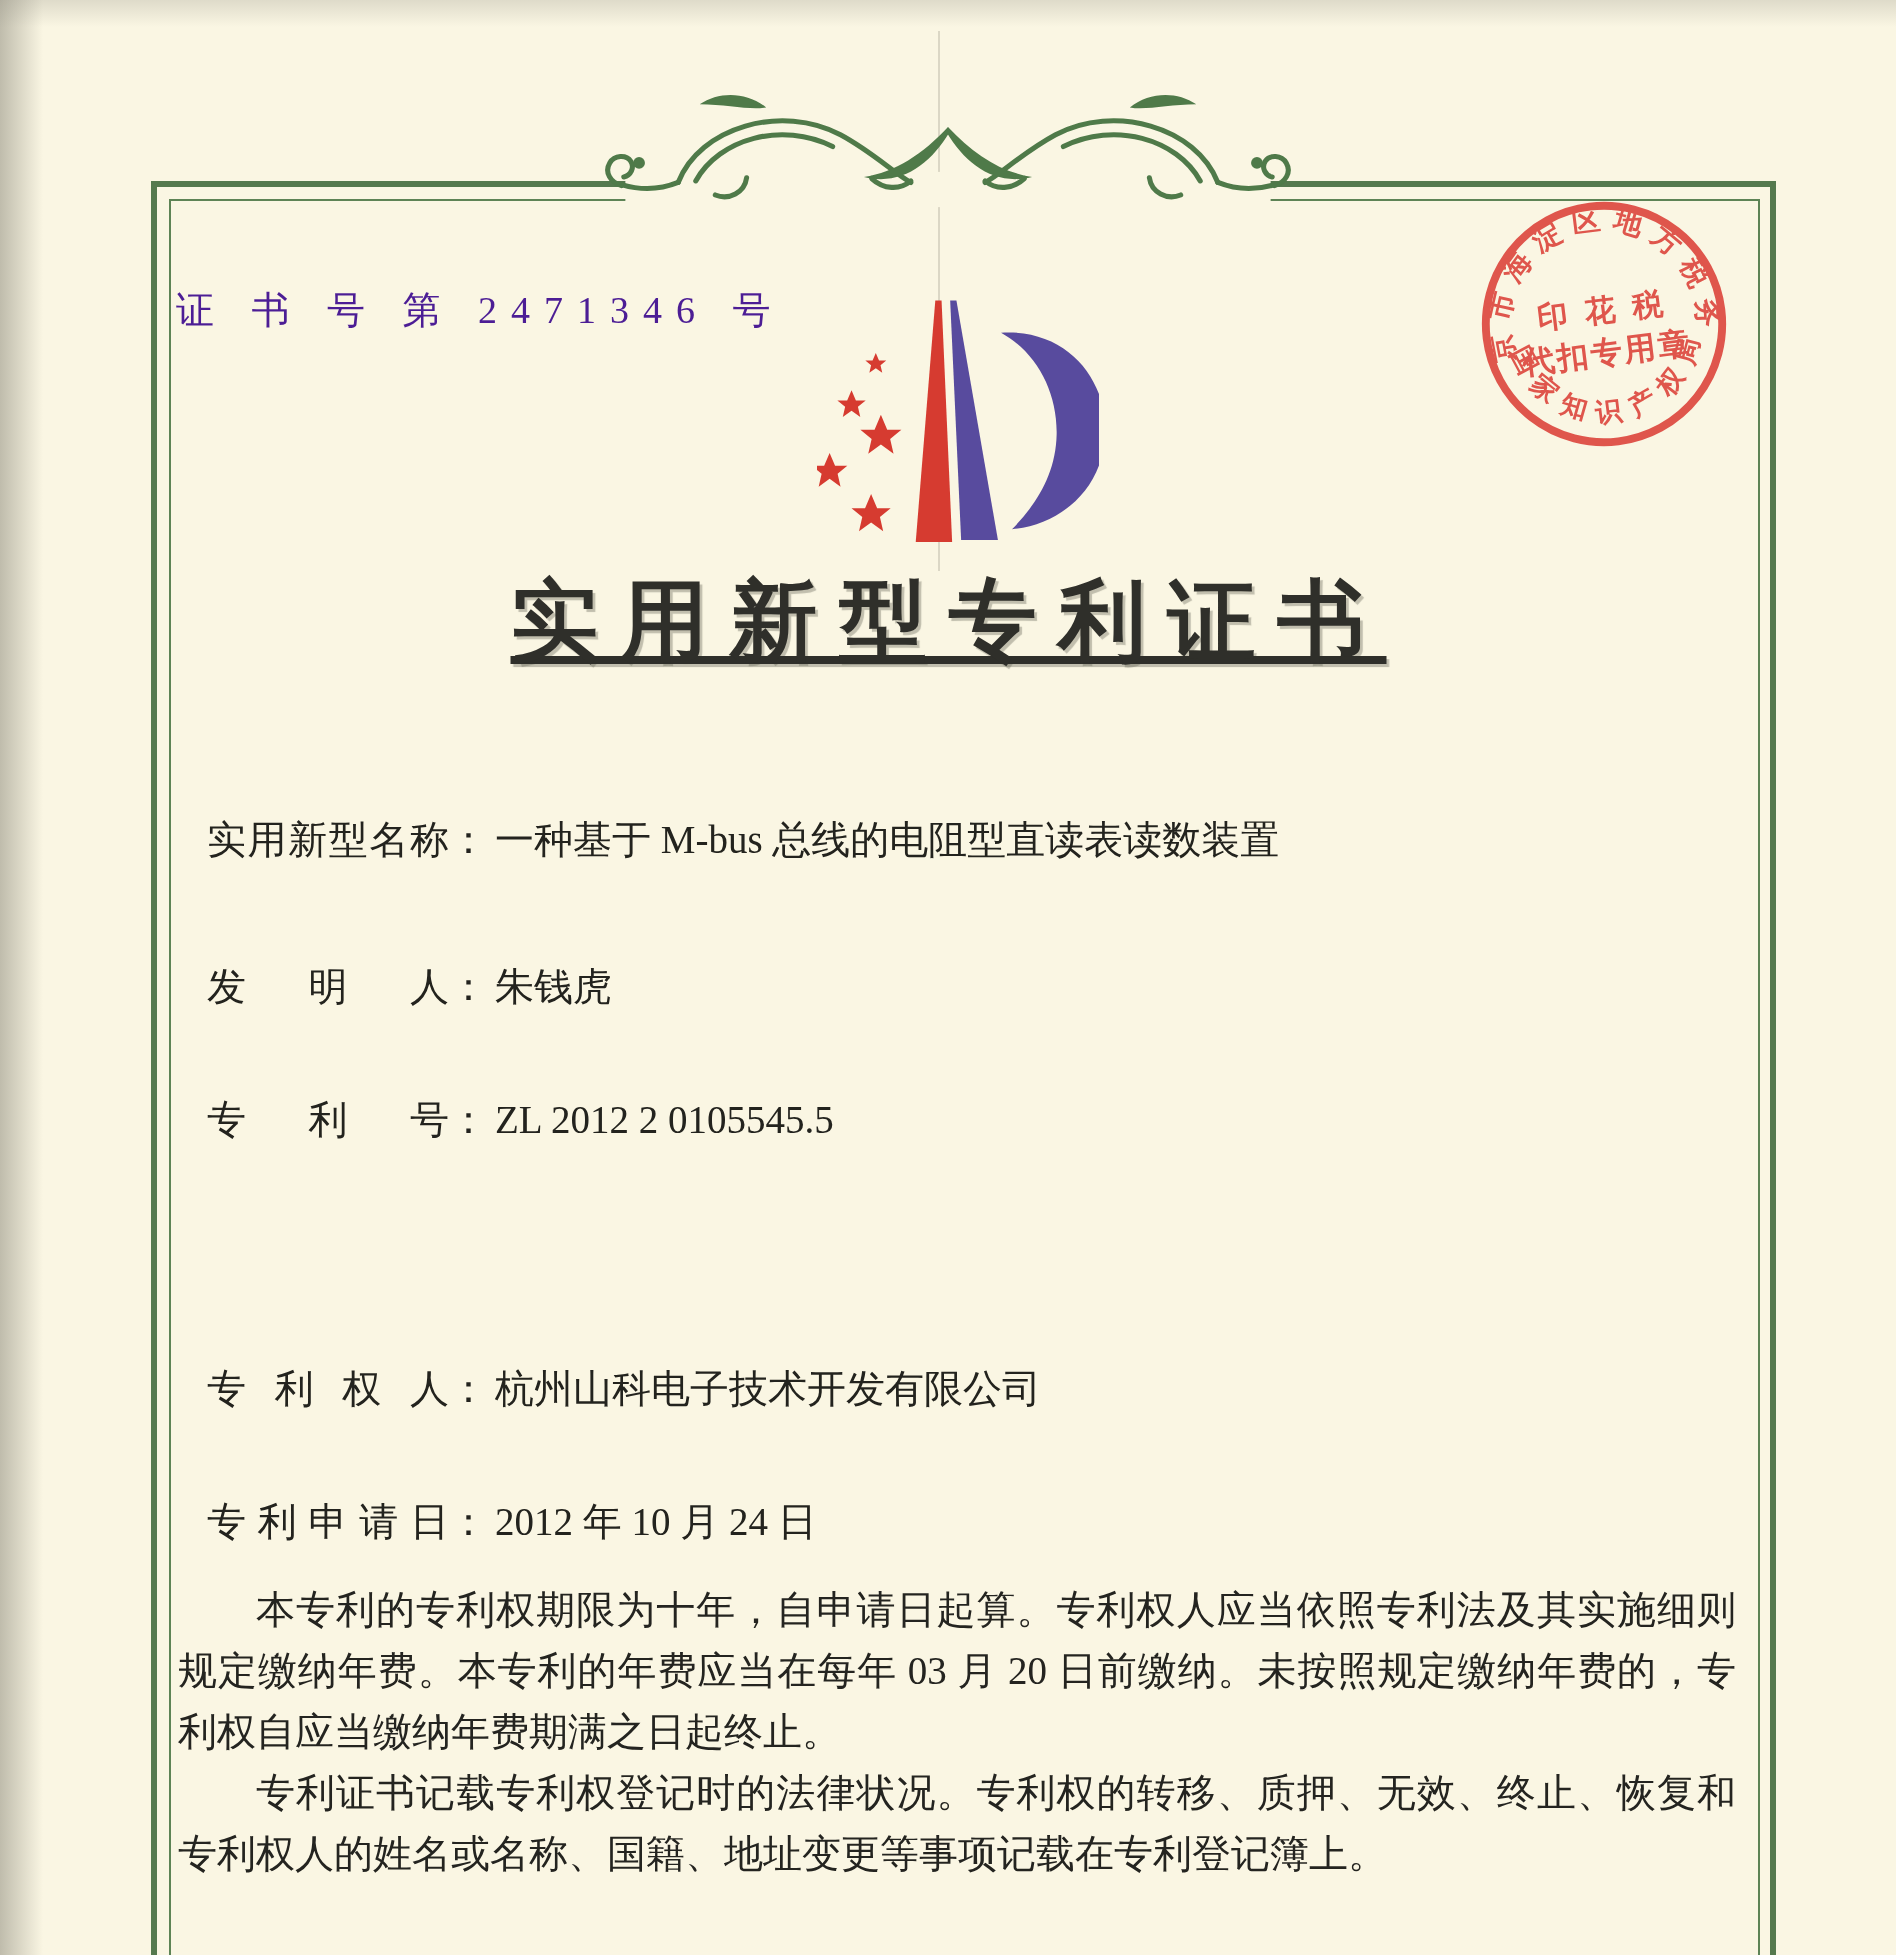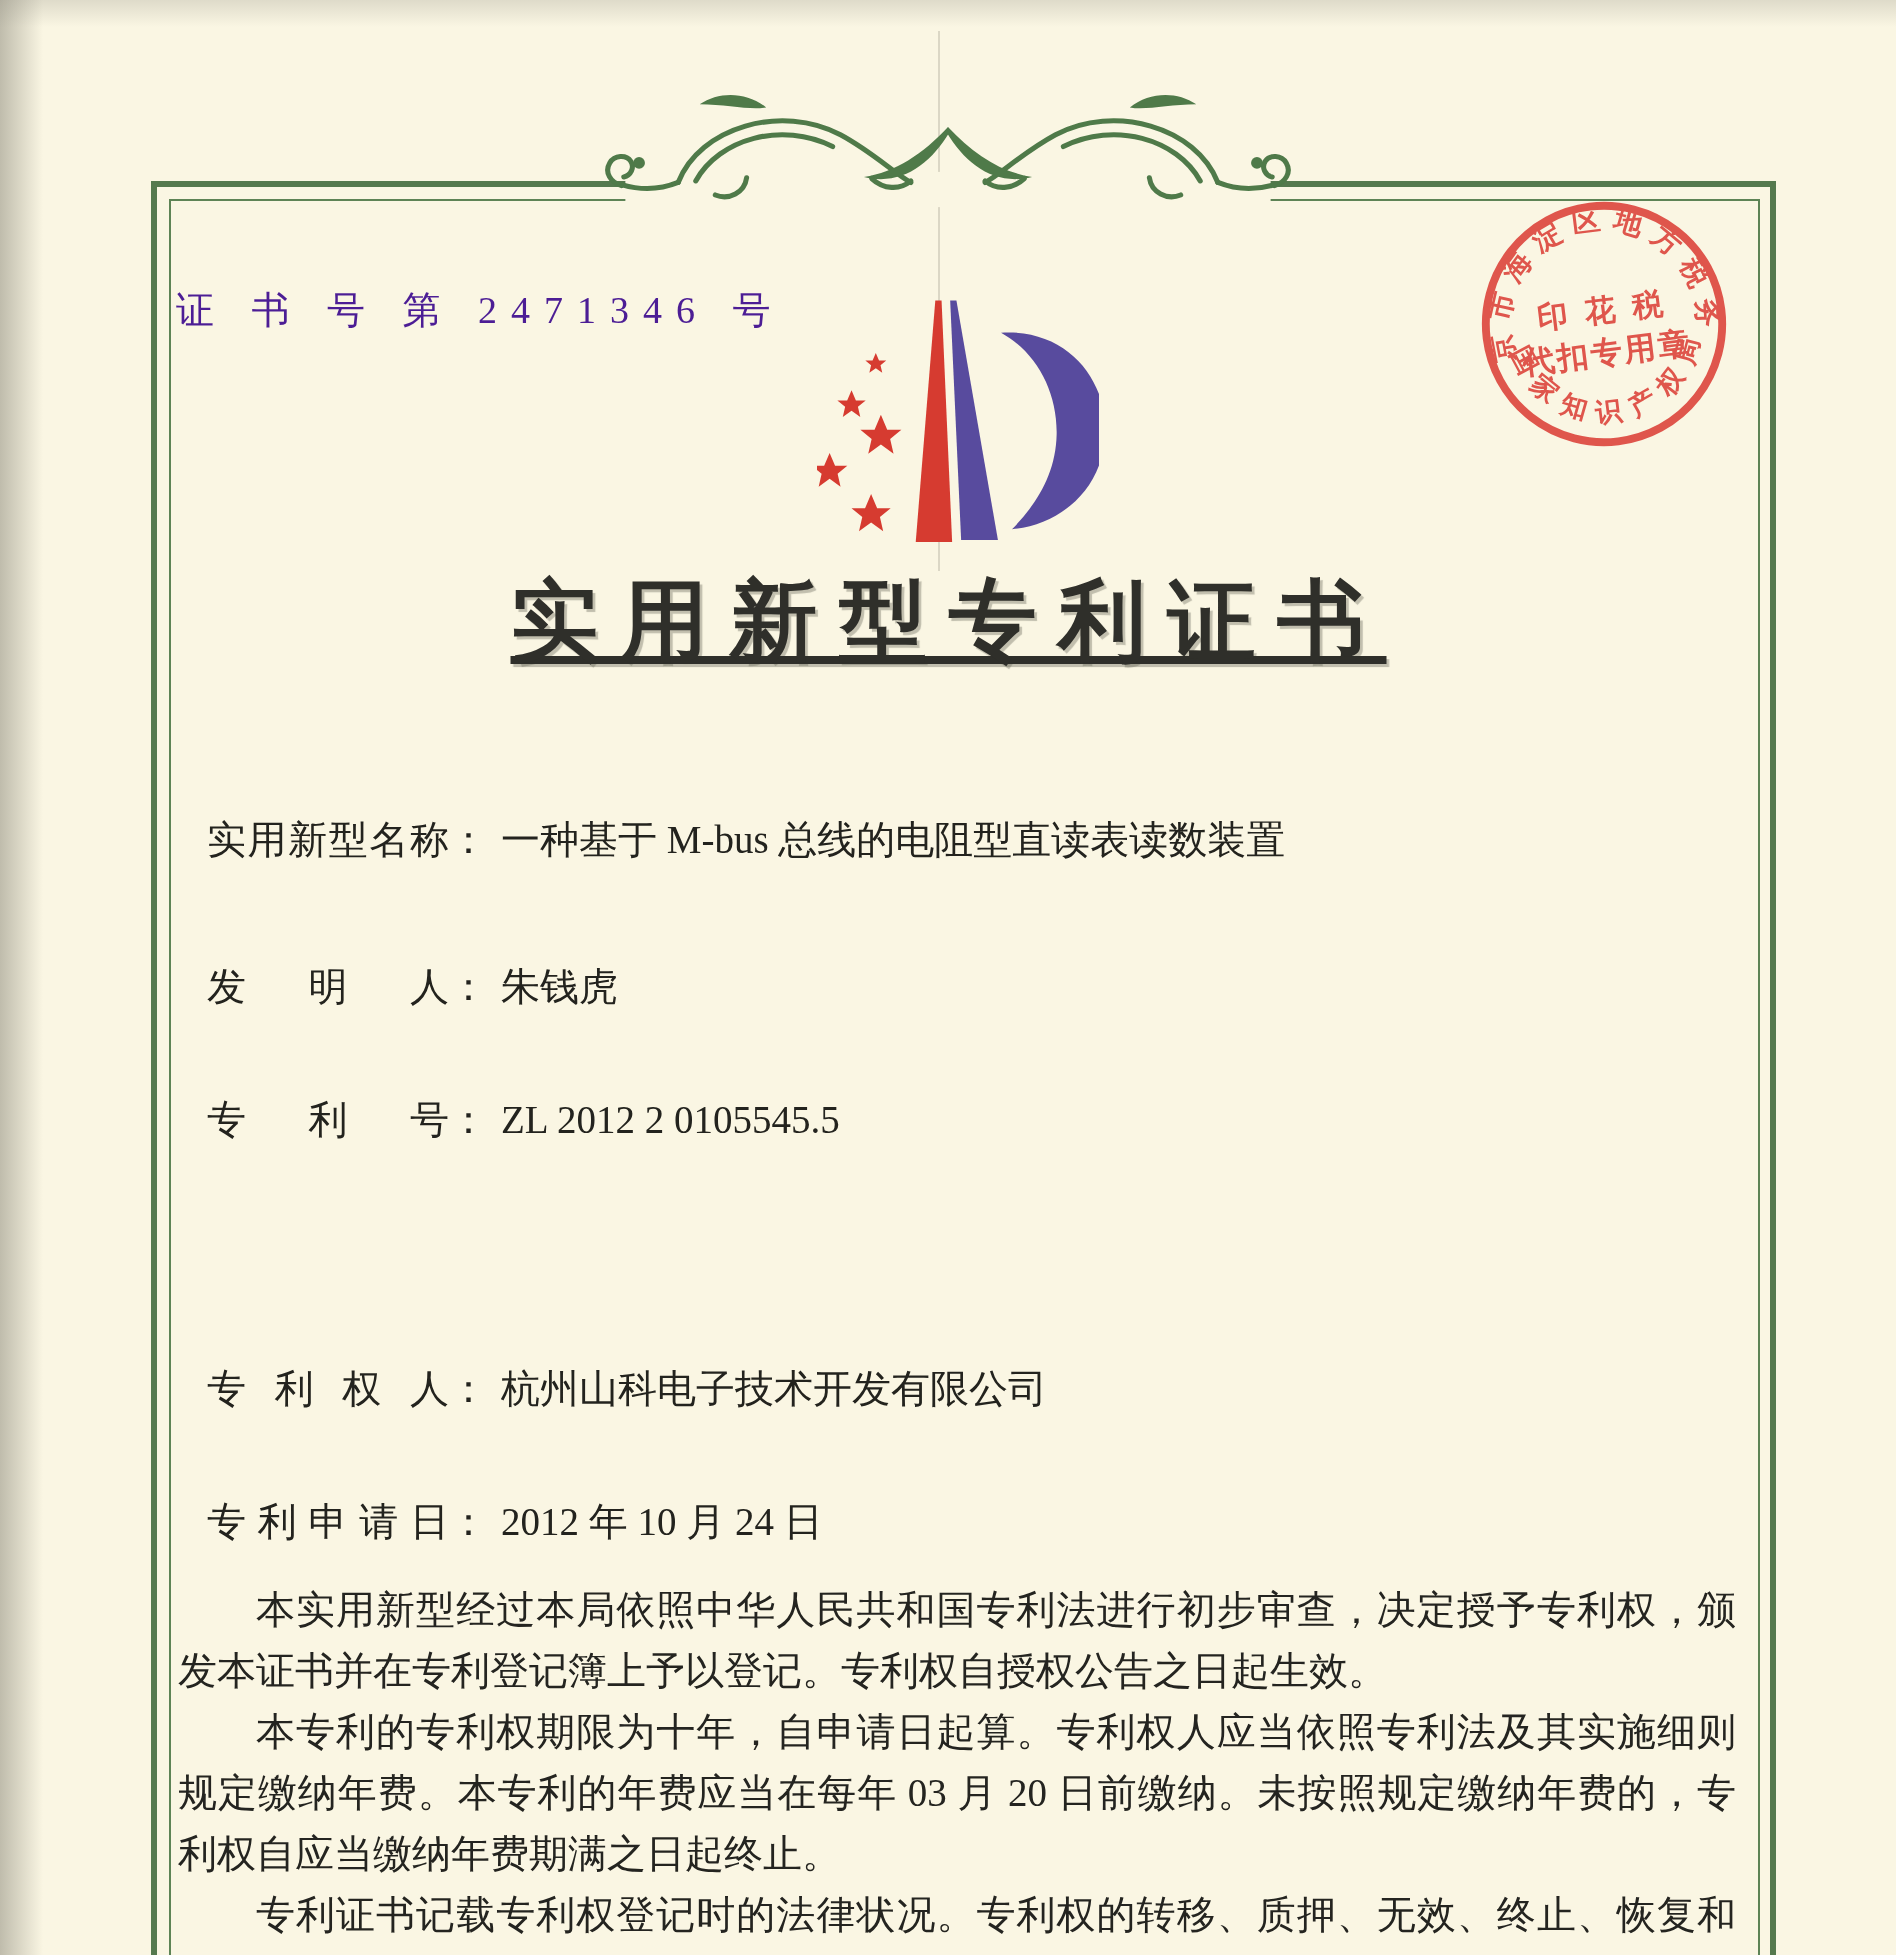--- a/index.html
+++ b/index.html
@@ -18,21 +18,21 @@
   #ornament-top{left:598px;top:80px;width:700px;height:133px;z-index:6;}
   
   #cert-number{left:176px;top:285px;font-size:38px;letter-spacing:14px;color:#4c1d95;z-index:10;white-space:nowrap;}
   #logo{left:817px;top:270px;width:282px;height:274px;z-index:8;}
   #tax-stamp{left:1474px;top:194px;width:260px;height:260px;z-index:9;opacity:.93;}
   #title{left:0;top:562px;width:1897px;text-align:center;font-size:88px;font-weight:bold;
          letter-spacing:21.5px;color:#2f2f2a;z-index:10;text-shadow:2.7px 3.1px 0.8px rgba(100,100,88,.38);white-space:nowrap;text-decoration:underline;}
   .field-row{left:207px;font-size:39px;color:#23231e;z-index:10;white-space:nowrap;}
   .field-label{display:inline-block;width:242px;text-align:justify;text-align-last:justify;vertical-align:top;}
   .field-colon{display:inline-block;}
-  .field-value{display:inline-block;margin-left:13px;text-align:center;}
+  .field-value{display:inline-block;margin-left:7px;text-align:center;}
   #row-0{top:813px;} #row-1{top:960px;} #row-2{top:1093px;}
   #row-3{top:1226px;} #row-4{top:1362px;font-family:Liberation Mono, monospace;} #row-5{top:1495px;}
   #body-text{left:178px;top:1579px;width:1558px;font-size:39px;line-height:61px;
              text-align:justify;color:#242420;z-index:10;}
   #body-text p{margin:0;text-indent:2em;}
   svg{display:block;width:100%;height:100%;}
 </style>
 </head>
 <body>
 
@@ -116,19 +116,18 @@
     <span class="field-label">专利号</span><span class="field-colon">：</span><span class="field-value">ZL 2012 2 0105545.5</span>
   </div>
   <div class="abs field-row" id="row-4">
     <span class="field-label">专利权人</span><span class="field-colon">：</span><span class="field-value">杭州山科电子技术开发有限公司</span>
   </div>
   <div class="abs field-row" id="row-5">
     <span class="field-label">专利申请日</span><span class="field-colon">：</span><span class="field-value">2012 年 10 月 24 日</span>
   </div>
 
   <div class="abs" id="body-text">
-    <p>本实用新型经过本局依照中华人民共和国专利法进行初步审查，决定授予专利权，颁发本证书并在专利登记簿上予以登记。专利权自授权公告之日起生效。</p>
     <p>本专利的专利权期限为十年，自申请日起算。专利权人应当依照专利法及其实施细则规定缴纳年费。本专利的年费应当在每年 03 月 20 日前缴纳。未按照规定缴纳年费的，专利权自应当缴纳年费期满之日起终止。</p>
     <p>专利证书记载专利权登记时的法律状况。专利权的转移、质押、无效、终止、恢复和专利权人的姓名或名称、国籍、地址变更等事项记载在专利登记簿上。</p>
   </div>
 
 </div>
 
 
 </body></html>

